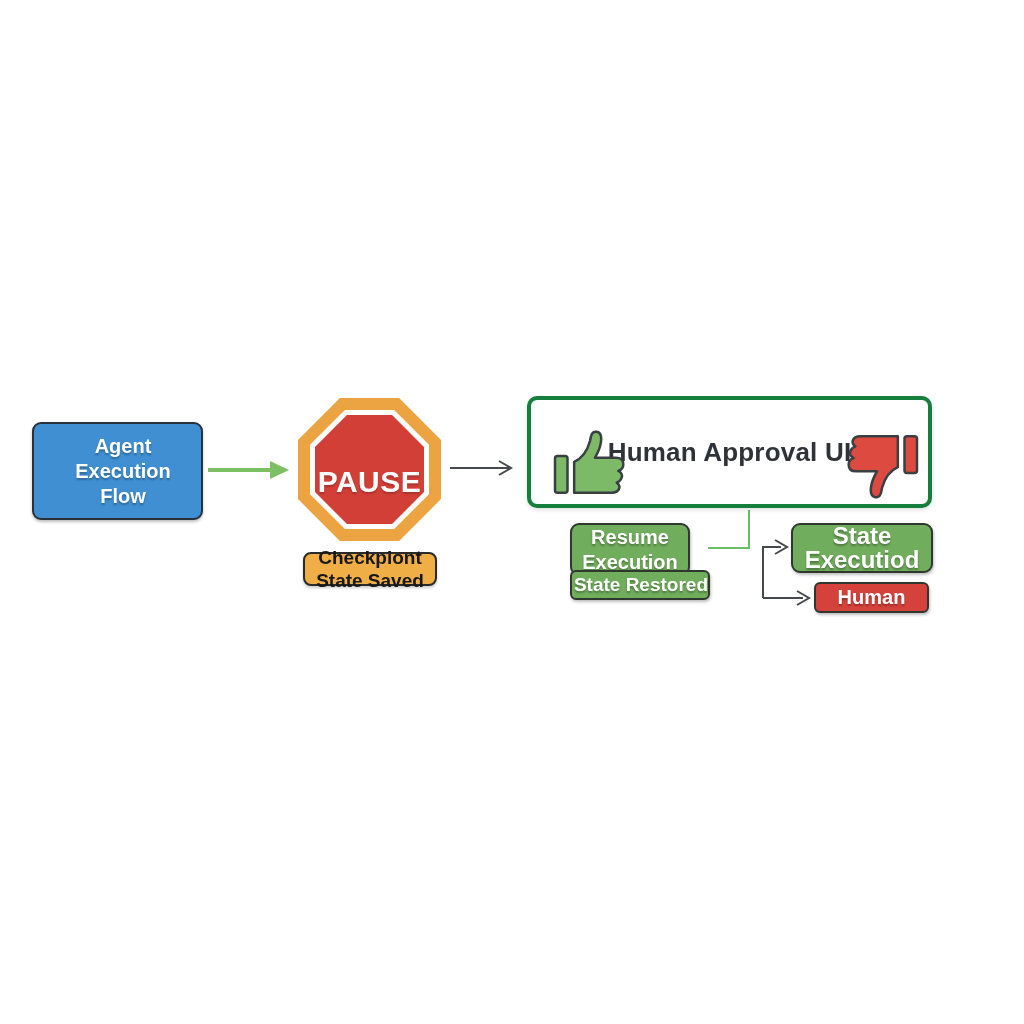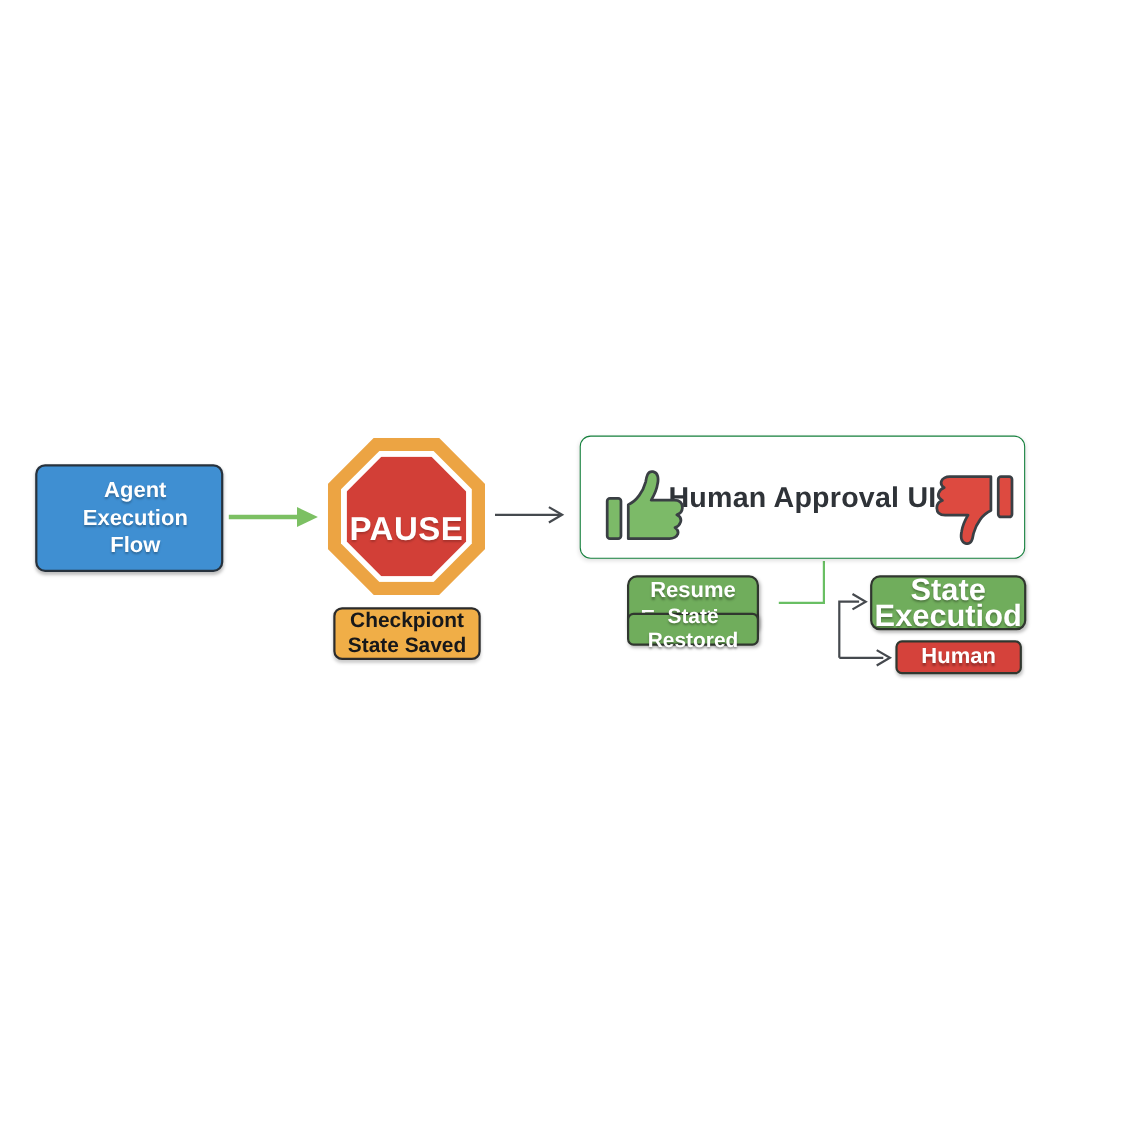--- a/index.html
+++ b/index.html
@@ -24,43 +24,43 @@
 
   .octa-wrap{position:absolute;left:298px;top:398px;width:143px;height:143px;}
   .octa{position:absolute;clip-path:polygon(29.3% 0%,70.7% 0%,100% 29.3%,100% 70.7%,70.7% 100%,29.3% 100%,0% 70.7%,0% 29.3%);}
   .octa.o-orange{left:0;top:0;width:143px;height:143px;background:var(--octagon-orange);}
   .octa.o-white{left:12px;top:12px;width:119px;height:119px;background:#ffffff;}
   .octa.o-red{left:17px;top:17px;width:109px;height:109px;background:var(--octagon-red);}
   .pause-label{position:absolute;left:0;top:12px;width:143px;height:143px;display:flex;
     align-items:center;justify-content:center;color:#fff;font-size:30px;font-weight:800;
     letter-spacing:.5px;text-shadow:0 2px 2px rgba(0,0,0,.2);}
 
-  .checkpoint{left:303px;top:552px;width:134px;height:48px;background:var(--checkpoint-amber);
+  .checkpoint{left:303px;top:552px;width:134px;height:34px;background:var(--checkpoint-amber);
     border:2px solid #2b2b2b;border-radius:8px;box-shadow:0 2px 3px rgba(0,0,0,.2);}
   .checkpoint .label{color:#17181a;font-size:19px;font-weight:bold;line-height:23px;}
 
   .approval{position:absolute;left:527px;top:396px;width:405px;height:112px;background:#ffffff;
-    border:1px solid #15803d;border-radius:10px;box-shadow:0 2px 4px rgba(0,0,0,.12);
+    border:4px solid #15803d;border-radius:10px;box-shadow:0 2px 4px rgba(0,0,0,.12);
     display:flex;align-items:center;justify-content:center;}
   .approval .title{color:var(--title-dark);font-size:26px;font-weight:700;letter-spacing:.2px;}
   .thumb{position:absolute;}
   .thumb.up{left:19px;top:26px;}
   .thumb.down{right:6px;top:33px;}
 
   .btn{position:absolute;display:flex;align-items:center;justify-content:center;text-align:center;
     border:2px solid var(--button-border);box-shadow:1px 2px 3px rgba(0,0,0,.25);}
   .btn .label{color:#fff;font-weight:bold;text-shadow:0 2px 2px rgba(0,0,0,.3);}
   .btn.green{background:var(--button-green);}
   .btn.red{background:var(--cancel-red);}
   .btn.resume{left:570px;top:523px;width:120px;height:53px;border-radius:9px;}
   .btn.resume .label{font-size:20px;line-height:25px;}
-  .btn.restored{left:570px;top:557px;width:120px;height:30px;border-radius:6px;}
+  .btn.restored{left:570px;top:570px;width:140px;height:30px;border-radius:6px;justify-content:flex-end;}
   .btn.restored .label{font-size:19px;}
   .btn.state-exec{left:791px;top:523px;width:142px;height:50px;border-radius:9px;}
-  .btn.state-exec .label{font-size:28px;line-height:24px;text-align:center;}
+  .btn.state-exec .label{font-size:24px;line-height:24px;text-align:center;}
   .btn.cancel{left:814px;top:582px;width:115px;height:31px;border-radius:6px;}
   .btn.cancel .label{font-size:20px;}
 </style>
 </head>
 <body>
 
 <div id="canvas">
 
   <svg class="connectors" viewBox="0 0 1024 1024">
     <g>

